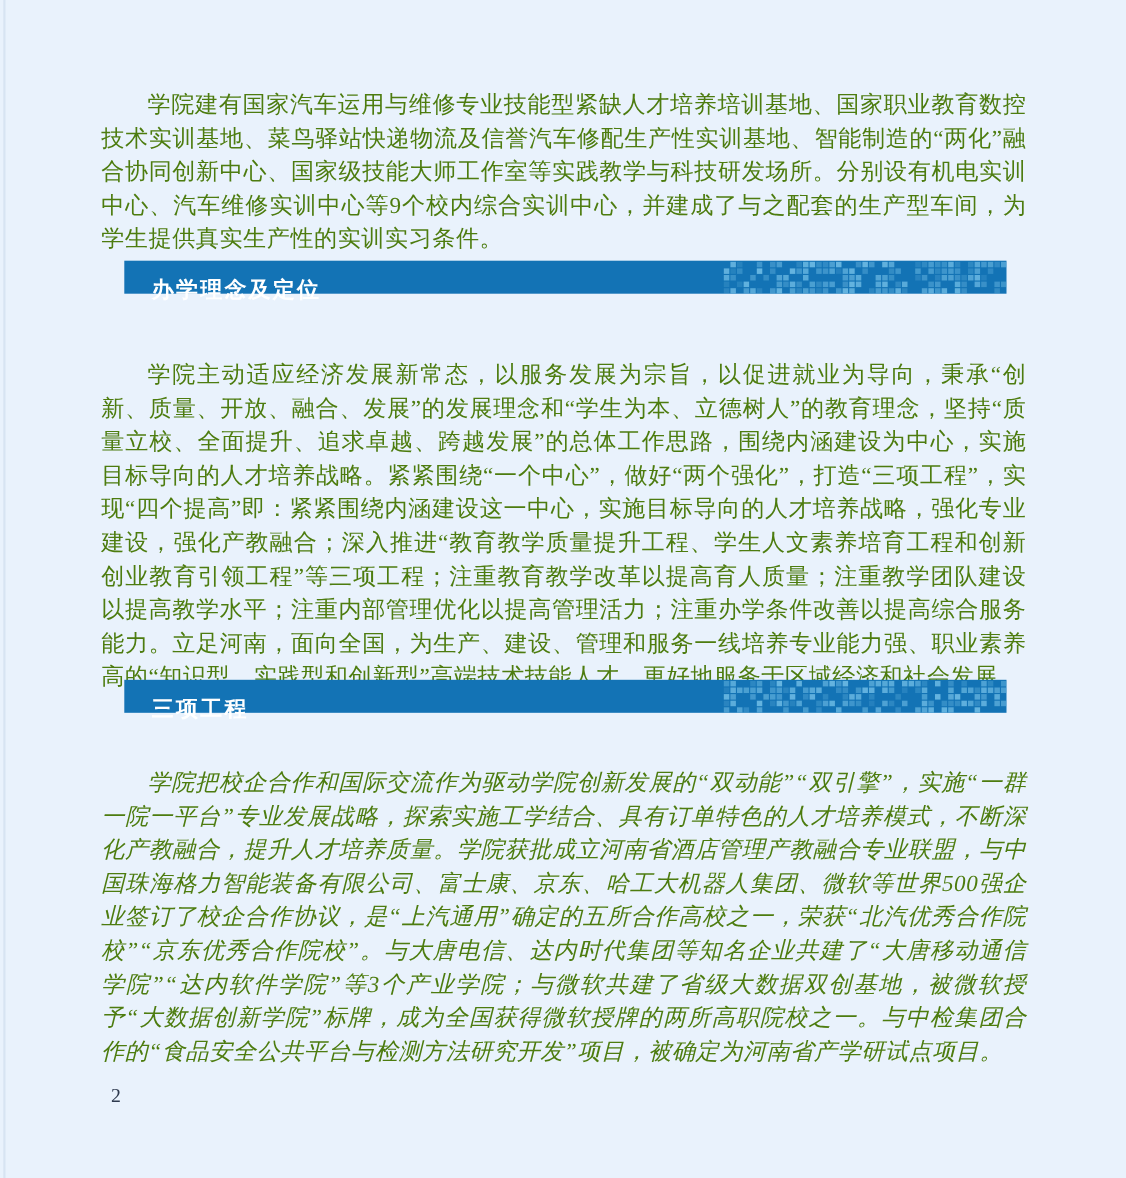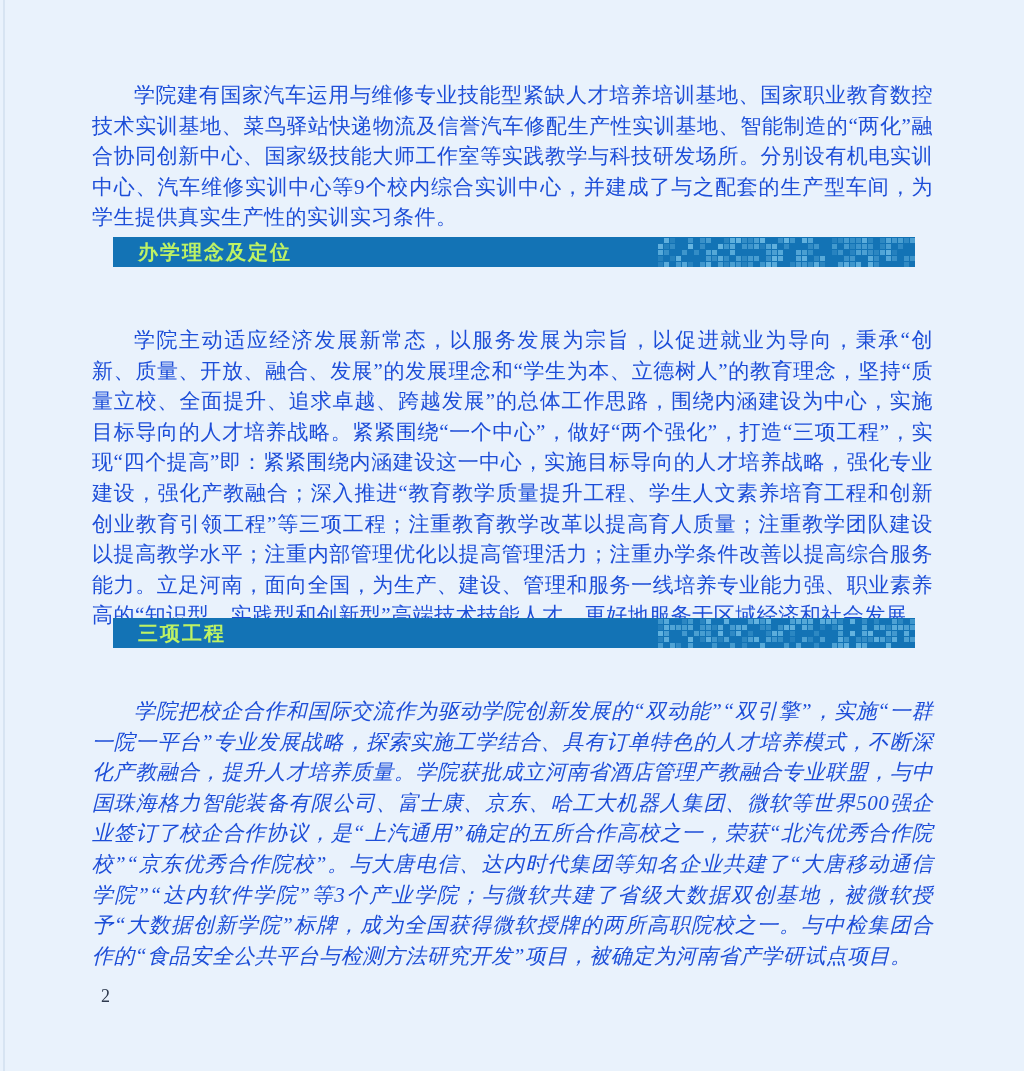--- a/index.html
+++ b/index.html
@@ -11,36 +11,36 @@
   .page{
     position:relative;width:1024px;height:1071px;overflow:hidden;
     background:#e9f2fc;
   }
   .page::before{ 
     content:"";position:absolute;left:3px;top:0;width:2px;height:100%;
     background:#d7e4f2;
   }
   .body-text{
     position:absolute;left:92px;width:841px;margin:0;
-    font-size:21px;line-height:30.6px;color:#1d4ed8;
+    font-size:21px;line-height:30.6px;color:#4d7c0f;
     text-align:justify;text-justify:inter-ideograph;
     text-indent:2em;letter-spacing:0.5px;
   }
   .para-intro{top:80px;}
   .para-philosophy{top:281px;margin-top:44px;}
   .para-cooperation{top:696px;font-style:italic;}
   .section-bar{
     position:absolute;left:113px;width:802px;height:30px;
     background:#1373b5;
   }
   .bar-philosophy{top:237px;}
   .bar-cooperation{top:618px;}
   .bar-title{
-    position:absolute;left:25px;top:0;height:30px;line-height:30px;
-    color:#bef264;font-size:20px;font-weight:bold;letter-spacing:2px;
+    position:absolute;left:25px;top:12px;height:30px;line-height:30px;
+    color:#ffffff;font-size:20px;font-weight:bold;letter-spacing:2px;
     font-family:"Liberation Sans","DejaVu Sans",sans-serif;
   }
   .mosaic{
     position:absolute;right:0;top:0;height:30px;width:258px;display:block;
   }
   .page-number{
     position:absolute;left:101px;top:986px;
     font-size:18px;color:#2e3a4e;
     font-family:"Liberation Serif","DejaVu Serif",serif;
   }

